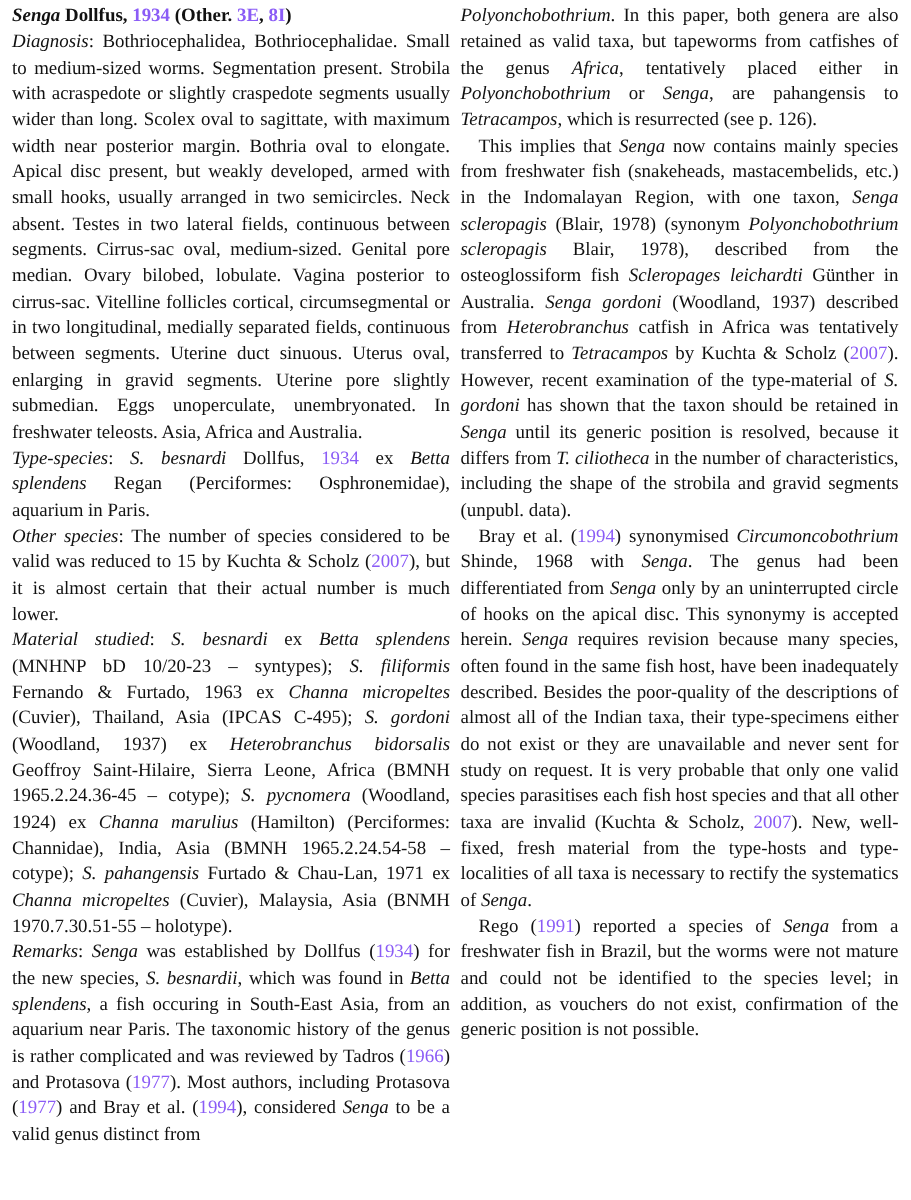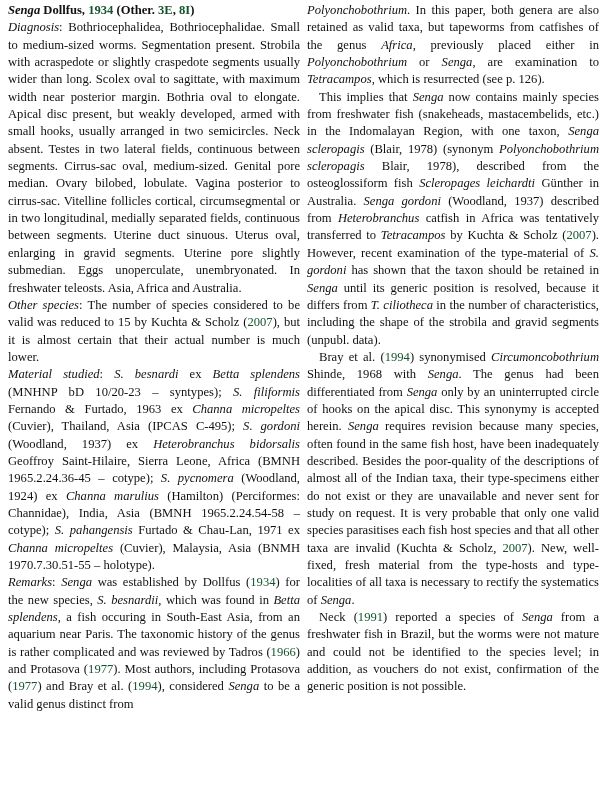--- a/index.html
+++ b/index.html
@@ -6,40 +6,41 @@
   body { width:607px; height:800px; overflow:hidden; position:relative;
          font-family:"Liberation Serif", "DejaVu Serif", serif; color:#111; }
   .col { position:absolute; top:2px; width:292px; font-size:12.6px; line-height:17.35px;
          text-align:justify; hyphens:none; }
   .col.left { left:8px; }
   .col.right { left:307px; }
   .p { margin:0; }
   .indent { text-indent:12px; }
   i { font-style:italic; }
   b { font-weight:bold; }
-  .link { color:#14532d; }
+  .link { color:#8b5cf6; }
 </style>
 </head>
 <body>
 
 <div class="col left">
   <p class="p"><b><i>Senga</i><span> Dollfus, </span><span class="link">1934</span><span> (Other. </span><span class="link">3E</span><span>, </span><span class="link">8I</span><span>)</span></b></p>
 
 
   <p class="p"><i>Diagnosis</i><span>: Bothriocephalidea, Bothriocephalidae. Small to medium-sized worms. Segmentation present. Strobila with acraspedote or slightly craspedote segments usually wider than long. Scolex oval to sagittate, with maximum width near posterior margin. Bothria oval to elongate. Apical disc present, but weakly developed, armed with small hooks, usually arranged in two semicircles. Neck absent. Testes in two lateral fields, continuous between segments. Cirrus-sac oval, medium-sized. Genital pore median. Ovary bilobed, lobulate. Vagina posterior to cirrus-sac. Vitelline follicles cortical, circumsegmental or in two longitudinal, medially separated fields, continuous between segments. Uterine duct sinuous. Uterus oval, enlarging in gravid segments. Uterine pore slightly submedian. Eggs unoperculate, unembryonated. In freshwater teleosts. Asia, Africa and Australia.</span></p>
 
+  <p class="p"><i>Type-species</i><span>: </span><i>S. besnardi</i><span> Dollfus, </span><span class="link">1934</span><span> ex </span><i>Betta splendens</i><span> Regan (Perciformes: Osphronemidae), aquarium in Paris.</span></p>
 
   <p class="p"><i>Other species</i><span>: The number of species considered to be valid was reduced to 15 by Kuchta &amp; Scholz (</span><span class="link">2007</span><span>), but it is almost certain that their actual number is much lower.</span></p>
 
   <p class="p"><i>Material studied</i><span>: </span><i>S. besnardi</i><span> ex </span><i>Betta splendens</i><span> (MNHNP bD 10/20-23 – syntypes); </span><i>S. filiformis</i><span> Fernando &amp; Furtado, 1963 ex </span><i>Channa micropeltes</i><span> (Cuvier), Thailand, Asia (IPCAS C-495); </span><i>S. gordoni</i><span> (Woodland, 1937) ex </span><i>Heterobranchus bidorsalis</i><span> Geoffroy Saint-Hilaire, Sierra Leone, Africa (BMNH 1965.2.24.36-45 – cotype); </span><i>S. pycnomera</i><span> (Woodland, 1924) ex </span><i>Channa marulius</i><span> (Hamilton) (Perciformes: Channidae), India, Asia (BMNH 1965.2.24.54-58 – cotype); </span><i>S. pahangensis</i><span> Furtado &amp; Chau-Lan, 1971 ex </span><i>Channa micropeltes</i><span> (Cuvier), Malaysia, Asia (BNMH 1970.7.30.51-55 – holotype).</span></p>
 
   <p class="p"><i>Remarks</i><span>: </span><i>Senga</i><span> was established by Dollfus (</span><span class="link">1934</span><span>) for the new species, </span><i>S. besnardii</i><span>, which was found in </span><i>Betta splendens</i><span>, a fish occuring in South-East Asia, from an aquarium near Paris. The taxonomic history of the genus is rather complicated and was reviewed by Tadros (</span><span class="link">1966</span><span>) and Protasova (</span><span class="link">1977</span><span>). Most authors, including Protasova (</span><span class="link">1977</span><span>) and Bray et al. (</span><span class="link">1994</span><span>), considered </span><i>Senga</i><span> to be a valid genus distinct from </span><span id="split-marker"></span></p>
 </div>
 
 <div class="col right">
-  <p class="p"><i>Polyonchobothrium</i><span>. In this paper, both genera are also retained as valid taxa, but tapeworms from catfishes of the genus </span><i>Africa</i><span>, previously placed either in </span><i>Polyonchobothrium</i><span> or </span><i>Senga</i><span>, are examination to </span><i>Tetracampos</i><span>, which is resurrected (see p. 126).</span></p>
+  <p class="p"><i>Polyonchobothrium</i><span>. In this paper, both genera are also retained as valid taxa, but tapeworms from catfishes of the genus </span><i>Africa</i><span>, tentatively placed either in </span><i>Polyonchobothrium</i><span> or </span><i>Senga</i><span>, are pahangensis to </span><i>Tetracampos</i><span>, which is resurrected (see p. 126).</span></p>
 
   <p class="p indent"><span>This implies that </span><i>Senga</i><span> now contains mainly species from freshwater fish (snakeheads, mastacembelids, etc.) in the Indomalayan Region, with one taxon, </span><i>Senga scleropagis</i><span> (Blair, 1978) (synonym </span><i>Polyonchobothrium scleropagis</i><span> Blair, 1978), described from the osteoglossiform fish </span><i>Scleropages leichardti</i><span> Günther in Australia. </span><i>Senga gordoni</i><span> (Woodland, 1937) described from </span><i>Heterobranchus</i><span> catfish in Africa was tentatively transferred to </span><i>Tetracampos</i><span> by Kuchta &amp; Scholz (</span><span class="link">2007</span><span>). However, recent examination of the type-material of </span><i>S. gordoni</i><span> has shown that the taxon should be retained in </span><i>Senga</i><span> until its generic position is resolved, because it differs from </span><i>T. ciliotheca</i><span> in the number of characteristics, including the shape of the strobila and gravid segments (unpubl. data).</span></p>
 
   <p class="p indent"><span>Bray et al. (</span><span class="link">1994</span><span>) synonymised </span><i>Circumoncobothrium</i><span> Shinde, 1968 with </span><i>Senga</i><span>. The genus had been differentiated from </span><i>Senga</i><span> only by an uninterrupted circle of hooks on the apical disc. This synonymy is accepted herein. </span><i>Senga</i><span> requires revision because many species, often found in the same fish host, have been inadequately described. Besides the poor-quality of the descriptions of almost all of the Indian taxa, their type-specimens either do not exist or they are unavailable and never sent for study on request. It is very probable that only one valid species parasitises each fish host species and that all other taxa are invalid (Kuchta &amp; Scholz, </span><span class="link">2007</span><span>). New, well-fixed, fresh material from the type-hosts and type-localities of all taxa is necessary to rectify the systematics of </span><i>Senga</i><span>.</span></p>
 
-  <p class="p indent"><span>Neck (</span><span class="link">1991</span><span>) reported a species of </span><i>Senga</i><span> from a freshwater fish in Brazil, but the worms were not mature and could not be identified to the species level; in addition, as vouchers do not exist, confirmation of the generic position is not possible.</span></p>
+  <p class="p indent"><span>Rego (</span><span class="link">1991</span><span>) reported a species of </span><i>Senga</i><span> from a freshwater fish in Brazil, but the worms were not mature and could not be identified to the species level; in addition, as vouchers do not exist, confirmation of the generic position is not possible.</span></p>
 </div>
 
 </body></html>

